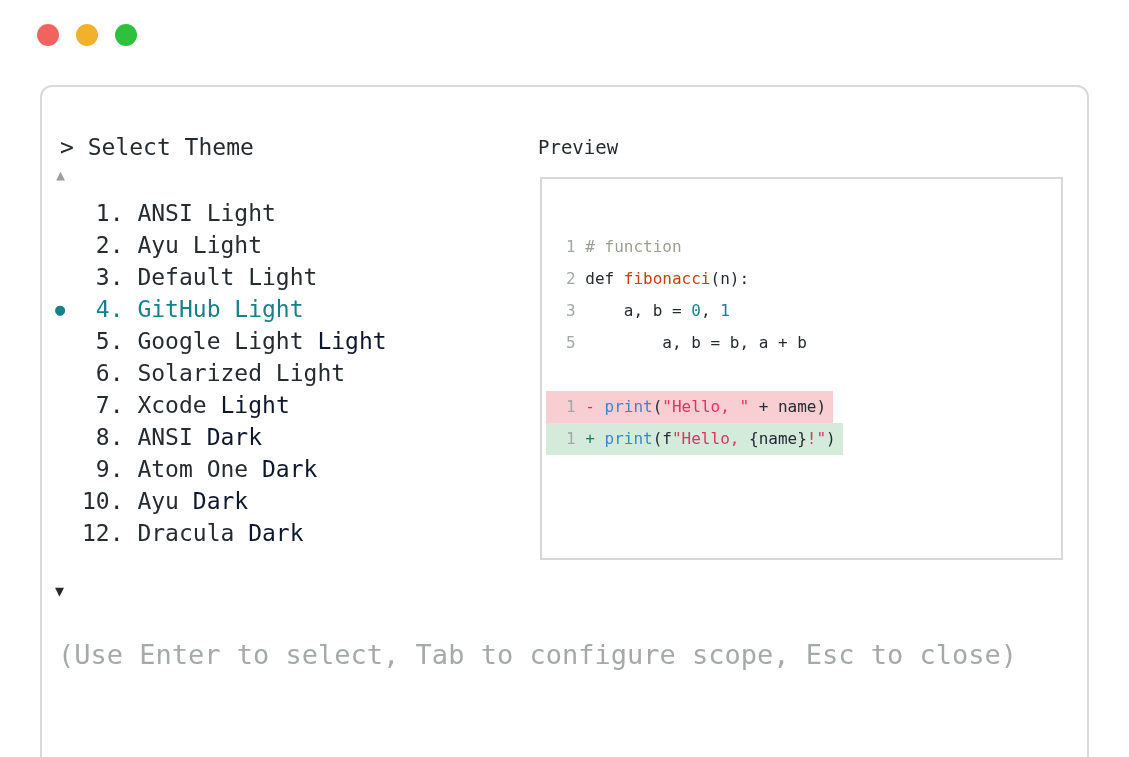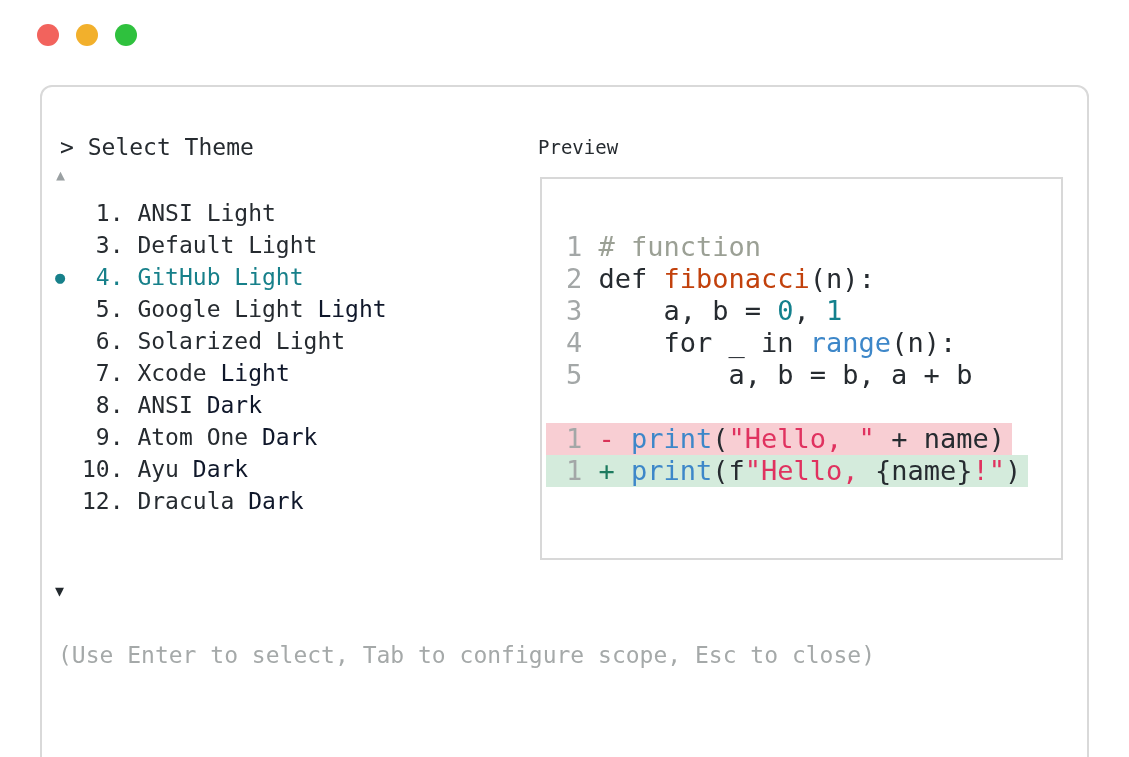--- a/index.html
+++ b/index.html
@@ -13,26 +13,26 @@
          border:2px solid #d9d9d9;border-radius:12px;box-sizing:border-box;}
   .prompt{position:absolute;left:18px;top:44px;font-size:23px;line-height:32px;color:#262b30;white-space:pre;}
   .scroll-up{position:absolute;left:14px;top:78px;font-size:15px;color:#9aa0a2;line-height:20px;cursor:default;}
   .scroll-down{position:absolute;left:13px;top:494px;font-size:15px;color:#23292e;line-height:20px;cursor:default;}
   .theme-list{position:absolute;left:13px;top:110px;font-size:23px;}
   .theme-item{position:relative;height:32px;line-height:32px;padding-left:27px;white-space:pre;color:#262b30;cursor:pointer;}
   .theme-item .bullet{position:absolute;left:0;top:0;font-size:17px;color:#17808a;visibility:hidden;}
   .theme-item.selected{color:#17808a;}
   .theme-item.selected .bullet{visibility:visible;}
   .theme-item .muted{color:#0f172a;}
-  .help{position:absolute;left:16px;top:552px;font-size:23px;line-height:32px;color:#a5a9a9;white-space:pre;}
+  .help{position:absolute;left:16px;top:552px;font-size:27px;line-height:32px;color:#a5a9a9;white-space:pre;}
   
   .preview-label{position:absolute;left:496px;top:44px;font-size:19px;line-height:32px;color:#262b30;}
   .preview-box{position:absolute;left:498px;top:90px;width:523px;height:383px;border:2px solid #d8d8d8;
                box-sizing:border-box;background:#ffffff;overflow:hidden;}
-  .code{position:absolute;left:0;top:0;right:0;padding:52px 0 0 24px;font-size:27px;}
+  .code{position:absolute;left:0;top:0;right:0;padding:52px 0 0 24px;font-size:16px;}
   .code-line{height:32px;line-height:32px;white-space:pre;}
   .lineno{color:#a3a7a7;}
   .tk-plain{color:#262b30}
   .tk-comment{color:#9ba095}
   .tk-func{color:#c2410c}
   .tk-num{color:#13808d}
   .tk-builtin{color:#3d87c9}
   .tk-str{color:#e0325f}
   .tk-minus{color:#d93257}
   .tk-plus{color:#1d7a5f}
@@ -52,20 +52,21 @@
     </div>
 
   <div class="panel">
 
     <div class="prompt">&gt; Select Theme</div>
 
     <div class="scroll-up">▲</div>
 
     <div class="theme-list" id="theme-list">
         <div class="theme-item"><span> 1. </span><span>ANSI Light</span></div>
+        <div class="theme-item"><span> 2. </span><span>Ayu Light</span></div>
         <div class="theme-item"><span> 3. </span><span>Default Light</span></div>
         <div class="theme-item selected"><span class="bullet">●</span><span> 4. </span><span>GitHub Light</span></div>
         <div class="theme-item"><span> 5. </span><span>Google Light</span><span class="muted"> Light</span></div>
         <div class="theme-item"><span> 6. </span><span>Solarized Light</span></div>
         <div class="theme-item"><span> 7. </span><span>Xcode</span><span class="muted"> Light</span></div>
         <div class="theme-item"><span> 8. </span><span>ANSI</span><span class="muted"> Dark</span></div>
         <div class="theme-item"><span> 9. </span><span>Atom One</span><span class="muted"> Dark</span></div>
         <div class="theme-item"><span>10. </span><span>Ayu</span><span class="muted"> Dark</span></div>
         <div class="theme-item"><span>12. </span><span>Dracula</span><span class="muted"> Dark</span></div>
       </div>
@@ -74,21 +75,20 @@
 
     <div class="help">(Use Enter to select, Tab to configure scope, Esc to close)</div>
 
     <div class="preview-label">Preview</div>
 
     <div class="preview-box">
       <div class="code" id="code-block">
           <div class="code-line"><span class="lineno">1 </span><span class="tk-comment"># function</span></div>
           <div class="code-line"><span class="lineno">2 </span><span class="tk-plain">def </span><span class="tk-func">fibonacci</span><span class="tk-plain">(n):</span></div>
           <div class="code-line"><span class="lineno">3 </span><span class="tk-plain">    a, b = </span><span class="tk-num">0</span><span class="tk-plain">, </span><span class="tk-num">1</span></div>
-          <div class="code-line"><span class="lineno">4 </span><span class="tk-plain">    for _ in </span><span class="tk-builtin">range</span><span class="tk-plain">(n):</span></div>
           <div class="code-line"><span class="lineno">5 </span><span class="tk-plain">        a, b = b, a + b</span></div>
           <div class="code-line"></div>
           <div class="code-line"><span class="diff-bg removed"><span class="lineno">1 </span><span class="tk-minus">- </span><span class="tk-builtin">print</span><span class="tk-plain">(</span><span class="tk-str">"Hello, "</span><span class="tk-plain"> + name)</span></span></div>
           <div class="code-line"><span class="diff-bg added"><span class="lineno">1 </span><span class="tk-plus">+ </span><span class="tk-builtin">print</span><span class="tk-plain">(f</span><span class="tk-str">"Hello, </span><span class="tk-plain">{name}</span><span class="tk-str">!"</span><span class="tk-plain">)</span></span></div>
         </div>
     </div>
 
   </div>
 </div>
 

